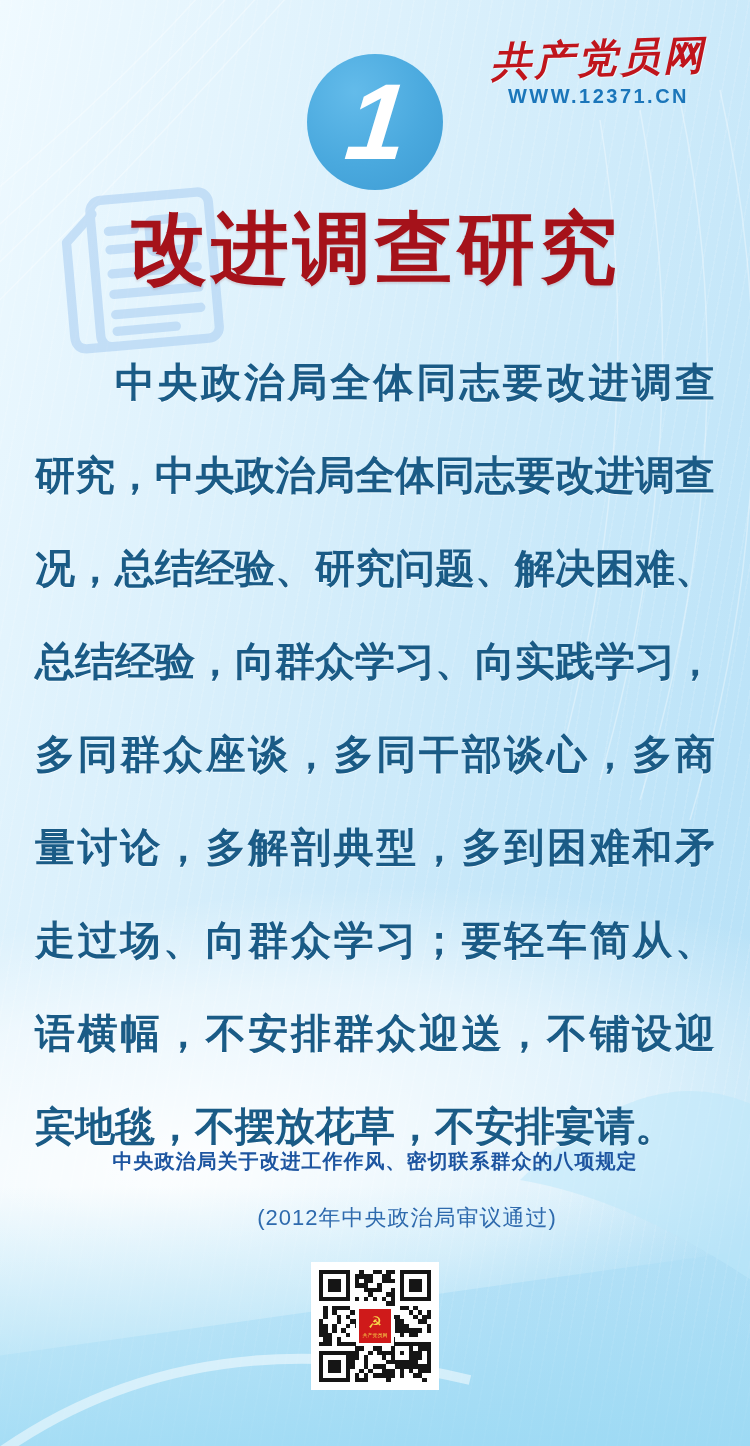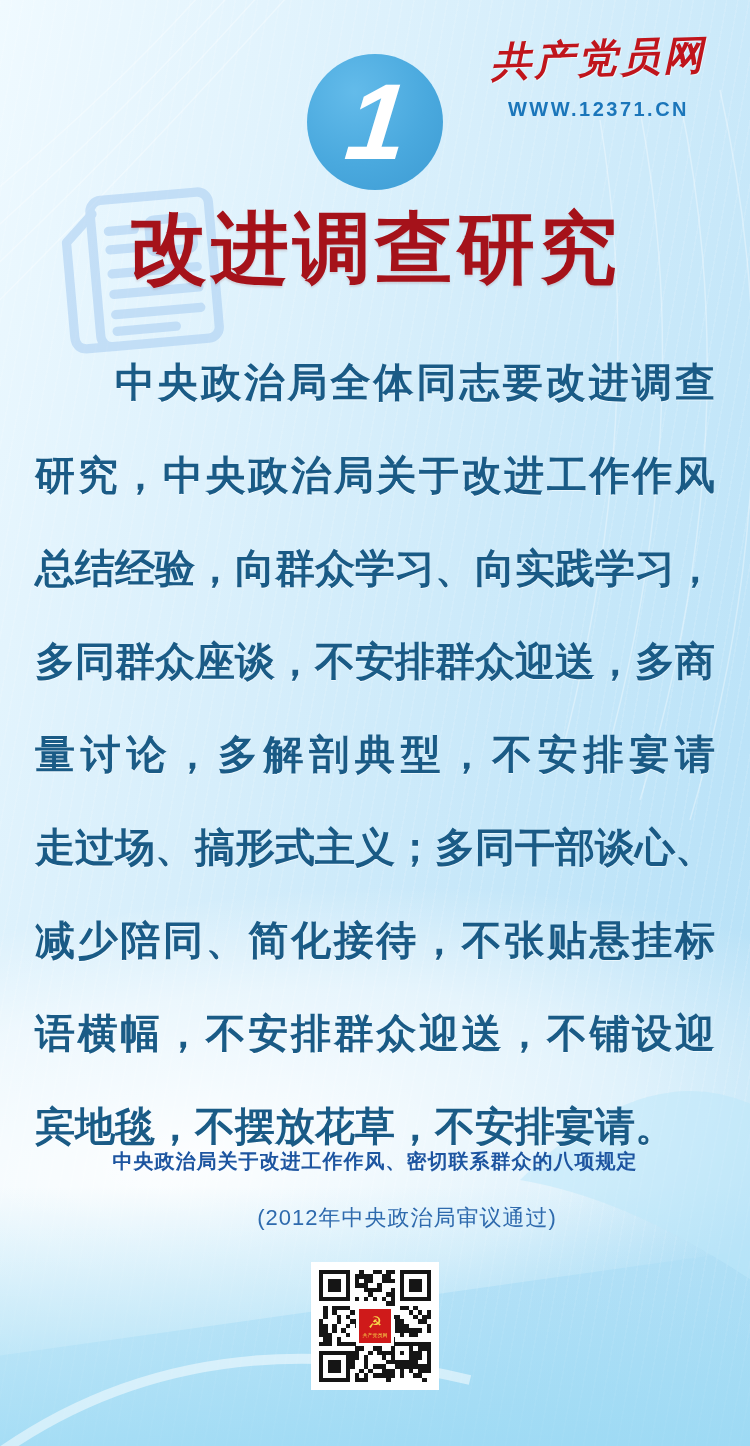--- a/index.html
+++ b/index.html
@@ -30,21 +30,21 @@
   
   .logo{position:absolute;top:36px;right:44px;text-align:center;}
   .logo-calligraphy{
     font-family:"Liberation Serif","DejaVu Serif",serif;
     font-weight:bold;font-style:italic;
     font-size:40px;line-height:46px;color:#c0151c;
     letter-spacing:3px;transform:rotate(-2deg);
     text-shadow:1px 1px 0 rgba(255,255,255,.5);
   }
   .logo-url{
-    margin-top:16px;font-size:20px;font-weight:bold;color:#1b76ba;letter-spacing:2.5px;
+    margin-top:3px;font-size:20px;font-weight:bold;color:#1b76ba;letter-spacing:2.5px;
   }
 
   
   .badge{
     position:absolute;top:54px;left:50%;transform:translateX(-50%);
     width:136px;height:136px;border-radius:50%;
     background:radial-gradient(circle at 35% 28%,#63bbea 0%,#4aa9de 55%,#3d9bd3 100%);
     display:flex;align-items:center;justify-content:center;
   }
   .badge-number{
@@ -148,26 +148,26 @@
       <line x1="76" y1="140" x2="168" y2="140"></line>
       <line x1="76" y1="162" x2="168" y2="162"></line>
       <line x1="76" y1="180" x2="140" y2="180"></line>
     </g>
   </svg>
 
   <div class="headline">改进调查研究</div>
 
   <div class="article">
     <div class="line indent">中央政治局全体同志要改进调查</div>
-    <div class="line">研究，中央政治局关于改进工作作风</div>
+    <div class="line">研究，中央政治局全体同志要改进调查</div>
+    <div class="line">况，总结经验、研究问题、解决困难、</div>
     <div class="line">总结经验，向群众学习、向实践学习，</div>
-    <div class="line">多同群众座谈，不安排群众迎送，多商</div>
-    <div class="line">量讨论，多解剖典型，不安排宴请</div>
-    <div class="line">走过场、搞形式主义；多同干部谈心、</div>
-    <div class="line">减少陪同、简化接待，不张贴悬挂标</div>
+    <div class="line">多同群众座谈，多同干部谈心，多商</div>
+    <div class="line">量讨论，多解剖典型，多到困难和矛</div>
+    <div class="line">走过场、向群众学习；要轻车简从、</div>
     <div class="line">语横幅，不安排群众迎送，不铺设迎</div>
     <div class="line last">宾地毯，不摆放花草，不安排宴请。</div>
   </div>
 
   <div class="source-title">中央政治局关于改进工作作风、密切联系群众的八项规定</div>
   <div class="source-note">(2012年中央政治局审议通过)</div>
 
   <div class="qr-box">
     <div class="qr-grid">
         <div class="m"></div>

